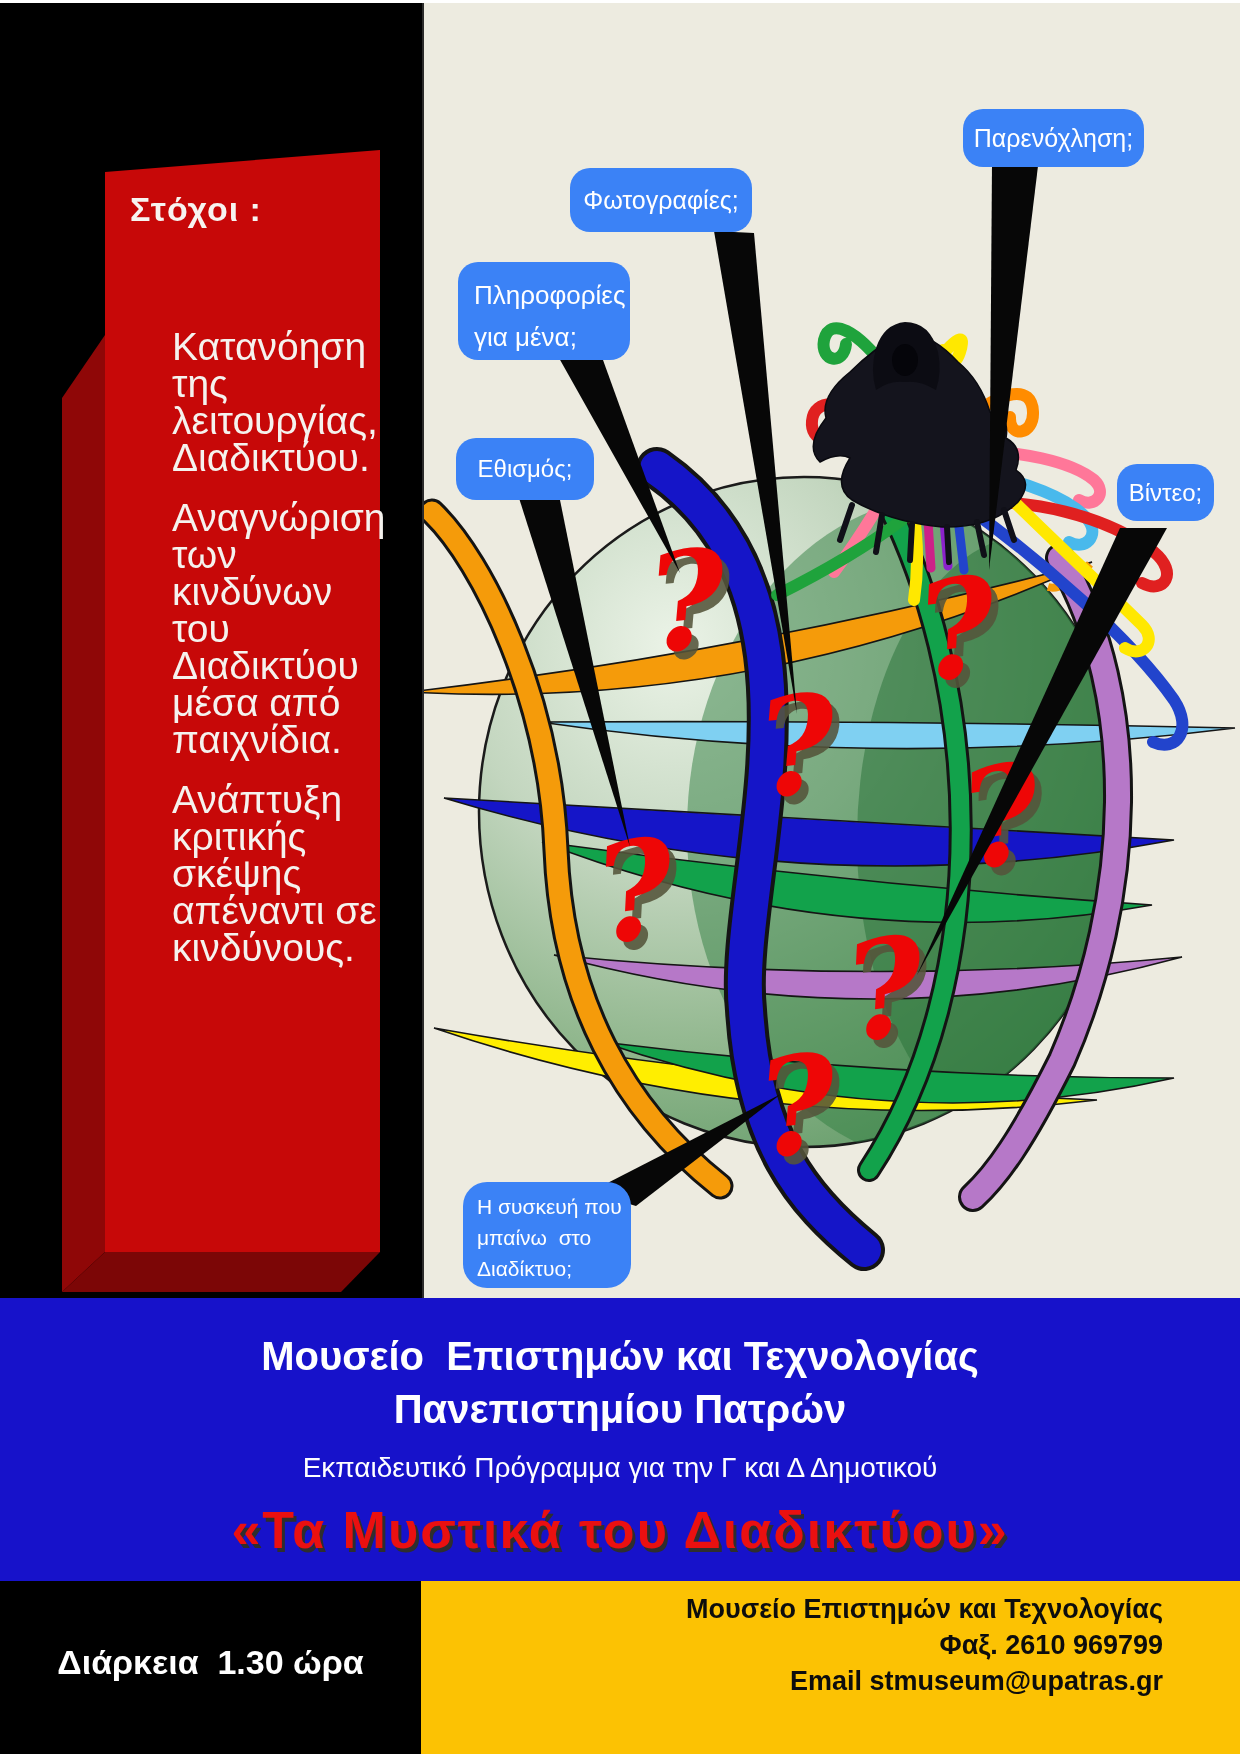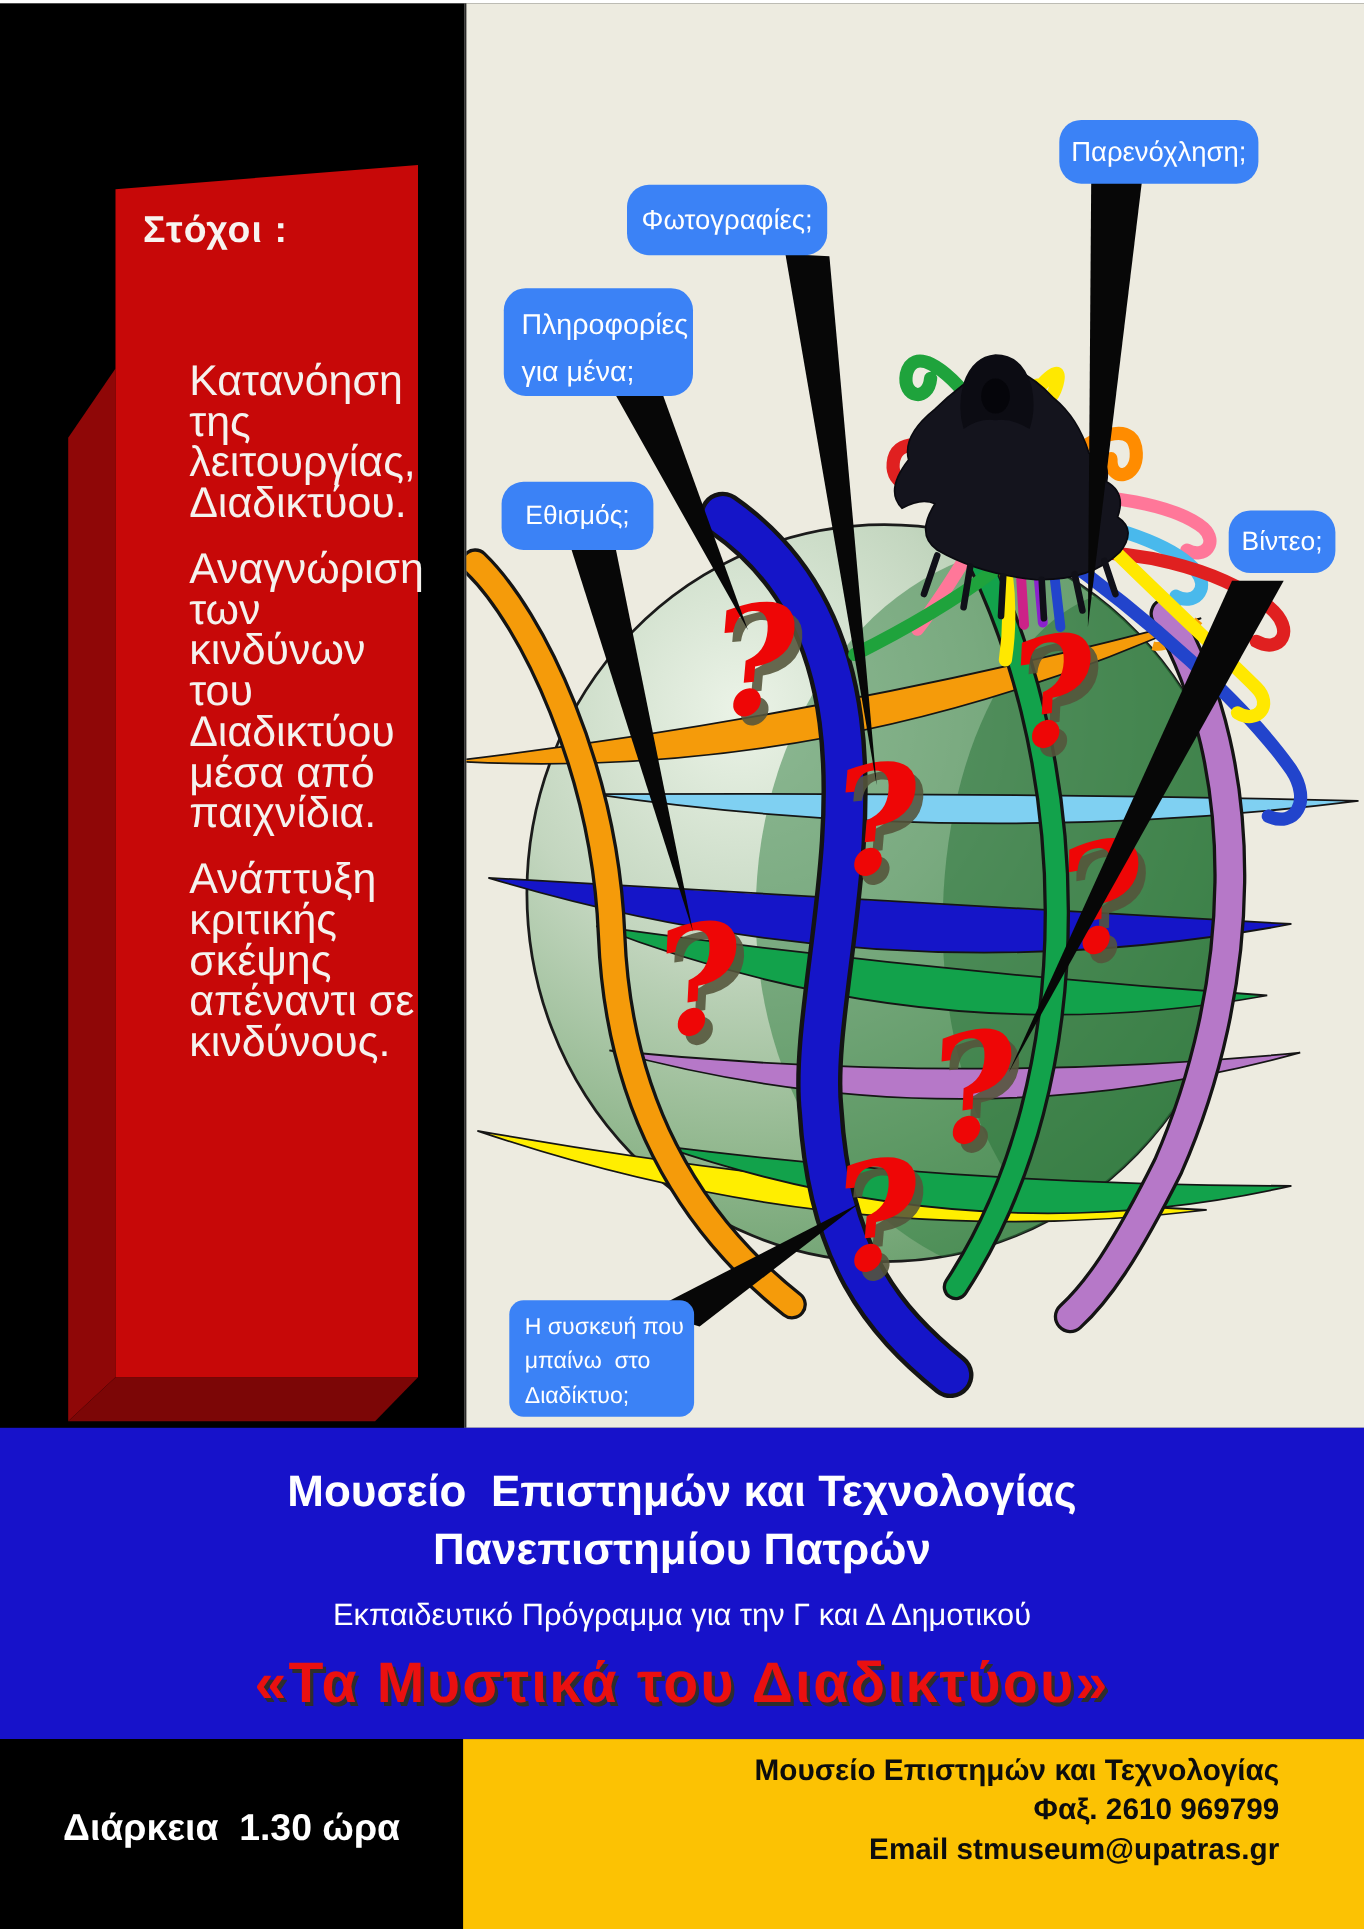--- a/index.html
+++ b/index.html
@@ -165,21 +165,21 @@
 </div>
 <div class="bubble centered" style="left:963px;top:109px;width:181px;height:58px;font-size:25px;">
   <span>Παρενόχληση;</span>
 </div>
 <div class="bubble centered" style="left:456px;top:438px;width:138px;height:62px;font-size:24px;">
   <span>Εθισμός;</span>
 </div>
 <div class="bubble centered" style="left:1117px;top:464px;width:97px;height:57px;font-size:24px;">
   <span>Βίντεο;</span>
 </div>
-<div class="bubble" style="left:463px;top:1182px;width:168px;height:106px;padding:9px 14px;font-size:21px;line-height:31px;border-radius:13px;">
+<div class="bubble" style="left:463px;top:1182px;width:168px;height:106px;padding:9px 14px;font-size:21px;line-height:31px;border-radius:24px;">
   <div class="bline">Η συσκευή που</div>
   <div class="bline">μπαίνω  στο</div>
   <div class="bline">Διαδίκτυο;</div>
 </div>
 
 <div class="abs red-panel">
   <svg width="332" height="1160" viewBox="55 140 332 1160" xmlns="http://www.w3.org/2000/svg" style="position:absolute;left:0;top:0;">
     <polygon fill="#8f0707" points="105,335 105,1252 62,1292 62,398"></polygon>
     <polygon fill="#7c0606" points="105,1252 380,1252 341,1292 62,1292"></polygon>
     <polygon fill="#c70808" points="105,172 380,150 380,1252 105,1252"></polygon>

